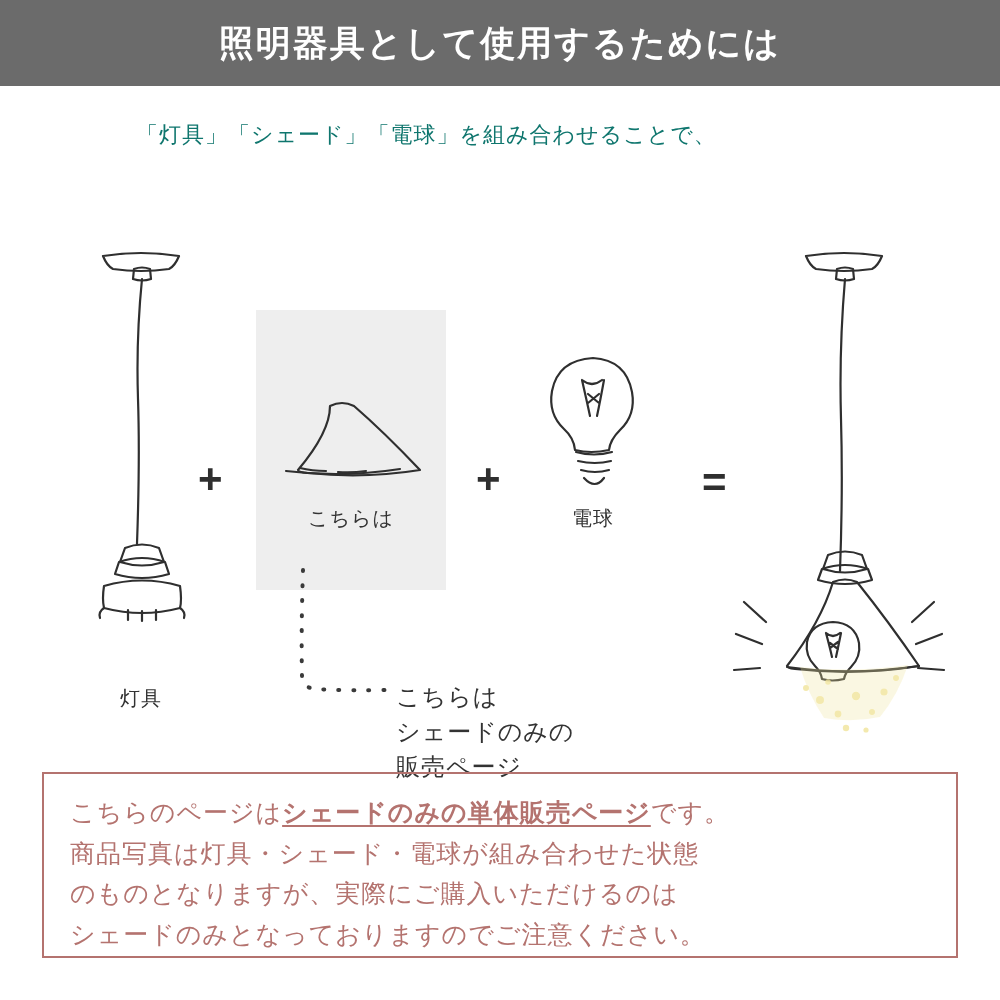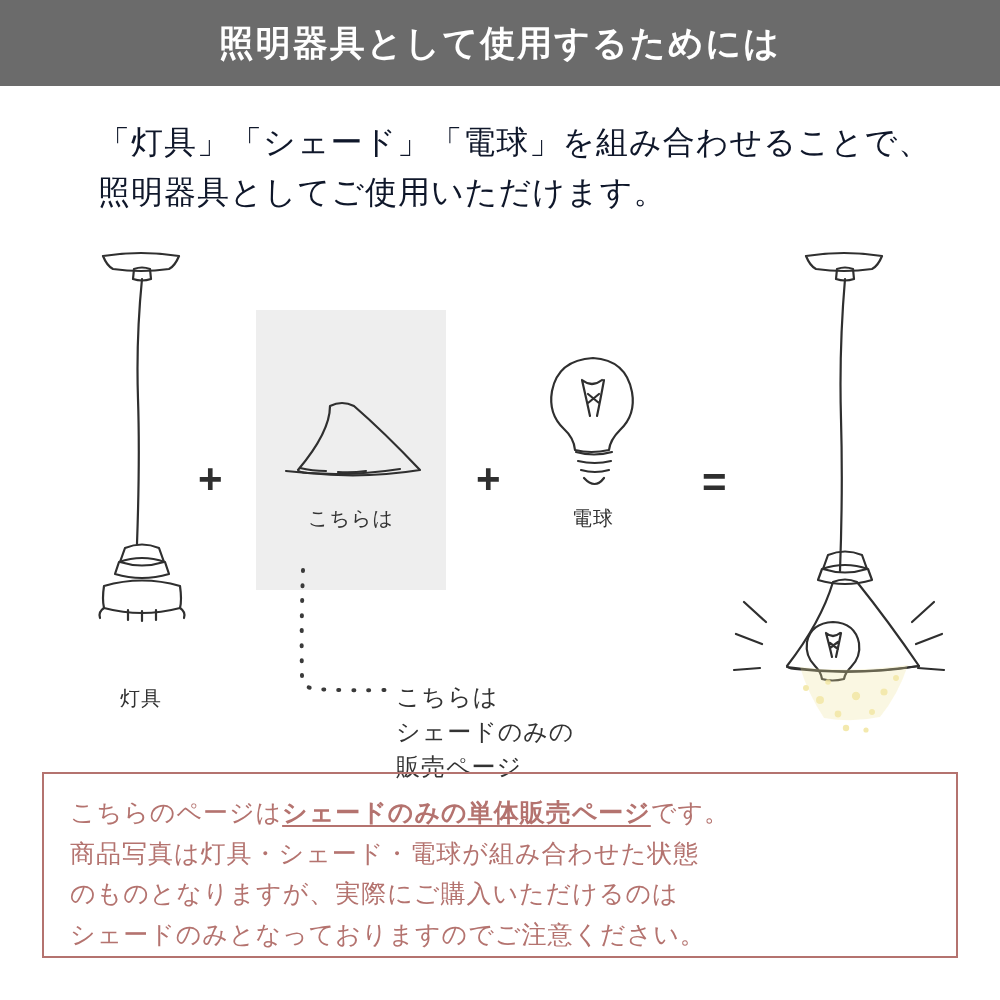--- a/index.html
+++ b/index.html
@@ -37,25 +37,26 @@
   }
 
   
   .intro {
     position: absolute;
     left: 98px;
     top: 118px;
     width: 860px;
   }
   .intro-line {
-    font-size: 32px;
+    font-size: 22px;
     line-height: 1.55;
-    color: #0f172a;
-    letter-spacing: 1px;
-    white-space: nowrap;
+    color: #0f766e;
+    letter-spacing: 1px;
+    white-space: nowrap;
+    margin-left: 38px;
   }
 
   
   .diagram {
     position: absolute;
     left: 0;
     top: 230px;
     width: 1000px;
     height: 540px;
   }
@@ -135,21 +136,20 @@
 </style>
 </head>
 <body>
 
 <div class="header-bar">
   <div class="header-title">照明器具として使用するためには</div>
 </div>
 
 <div class="intro">
   <div class="intro-line">「灯具」「シェード」「電球」を組み合わせることで、</div>
-  <div class="intro-line">照明器具としてご使用いただけます。</div>
 </div>
 
 <div class="diagram">
 
   <div class="shade-panel"></div>
 
   <svg class="svg-layer" viewBox="0 0 1000 540" xmlns="http://www.w3.org/2000/svg">
     <g fill="none" stroke="#2f2f2f" stroke-width="2.2" stroke-linecap="round" stroke-linejoin="round">
 
       <g>

